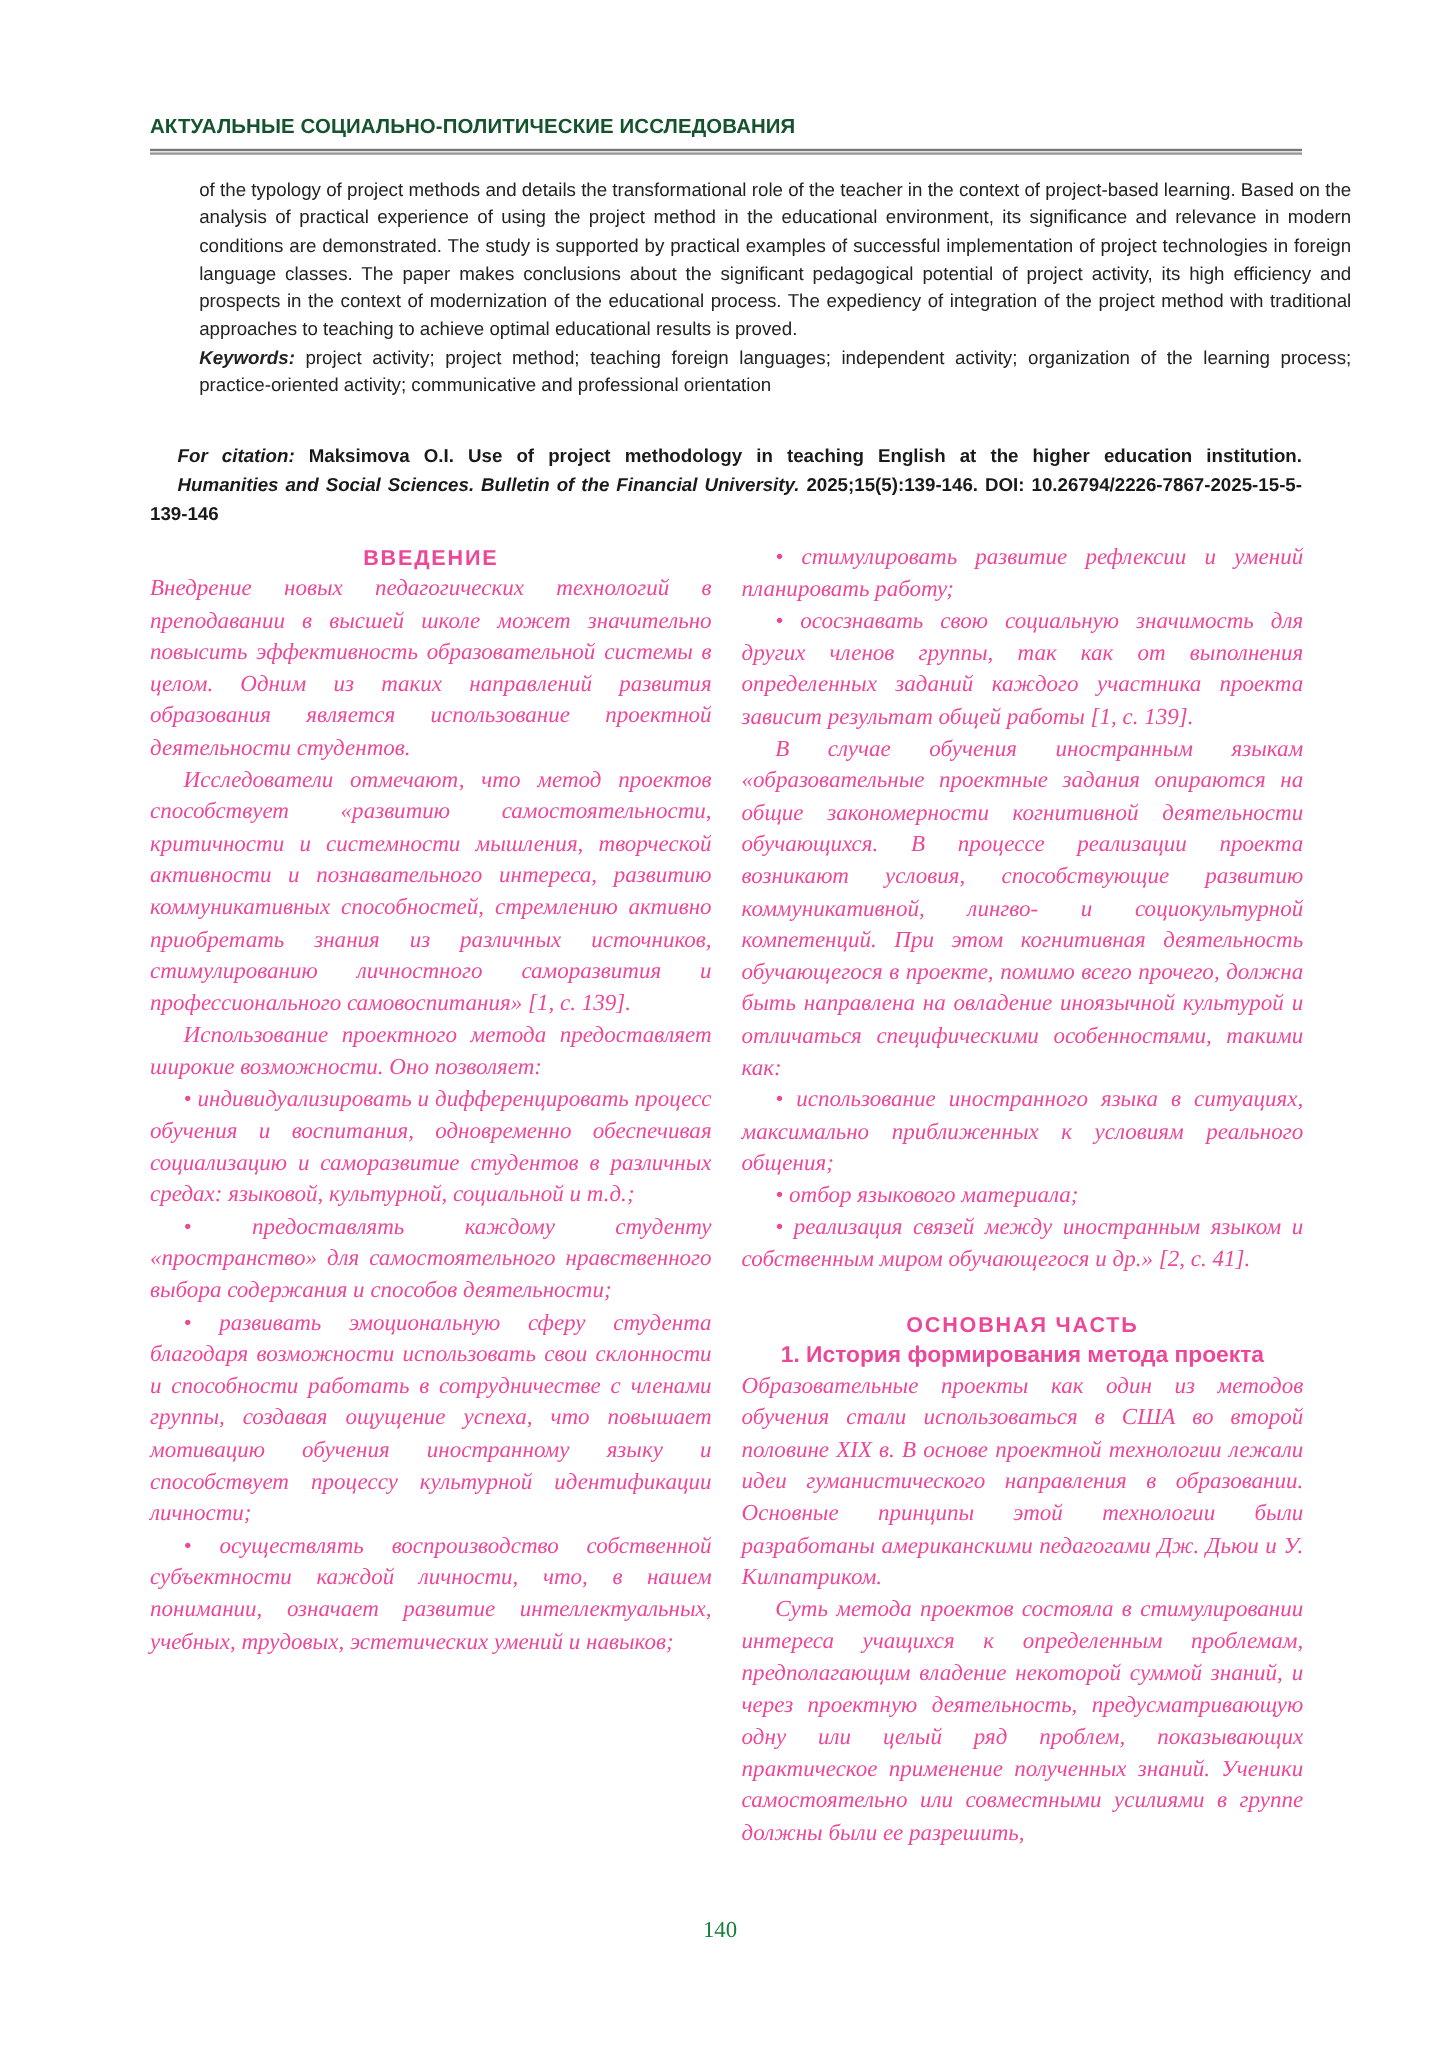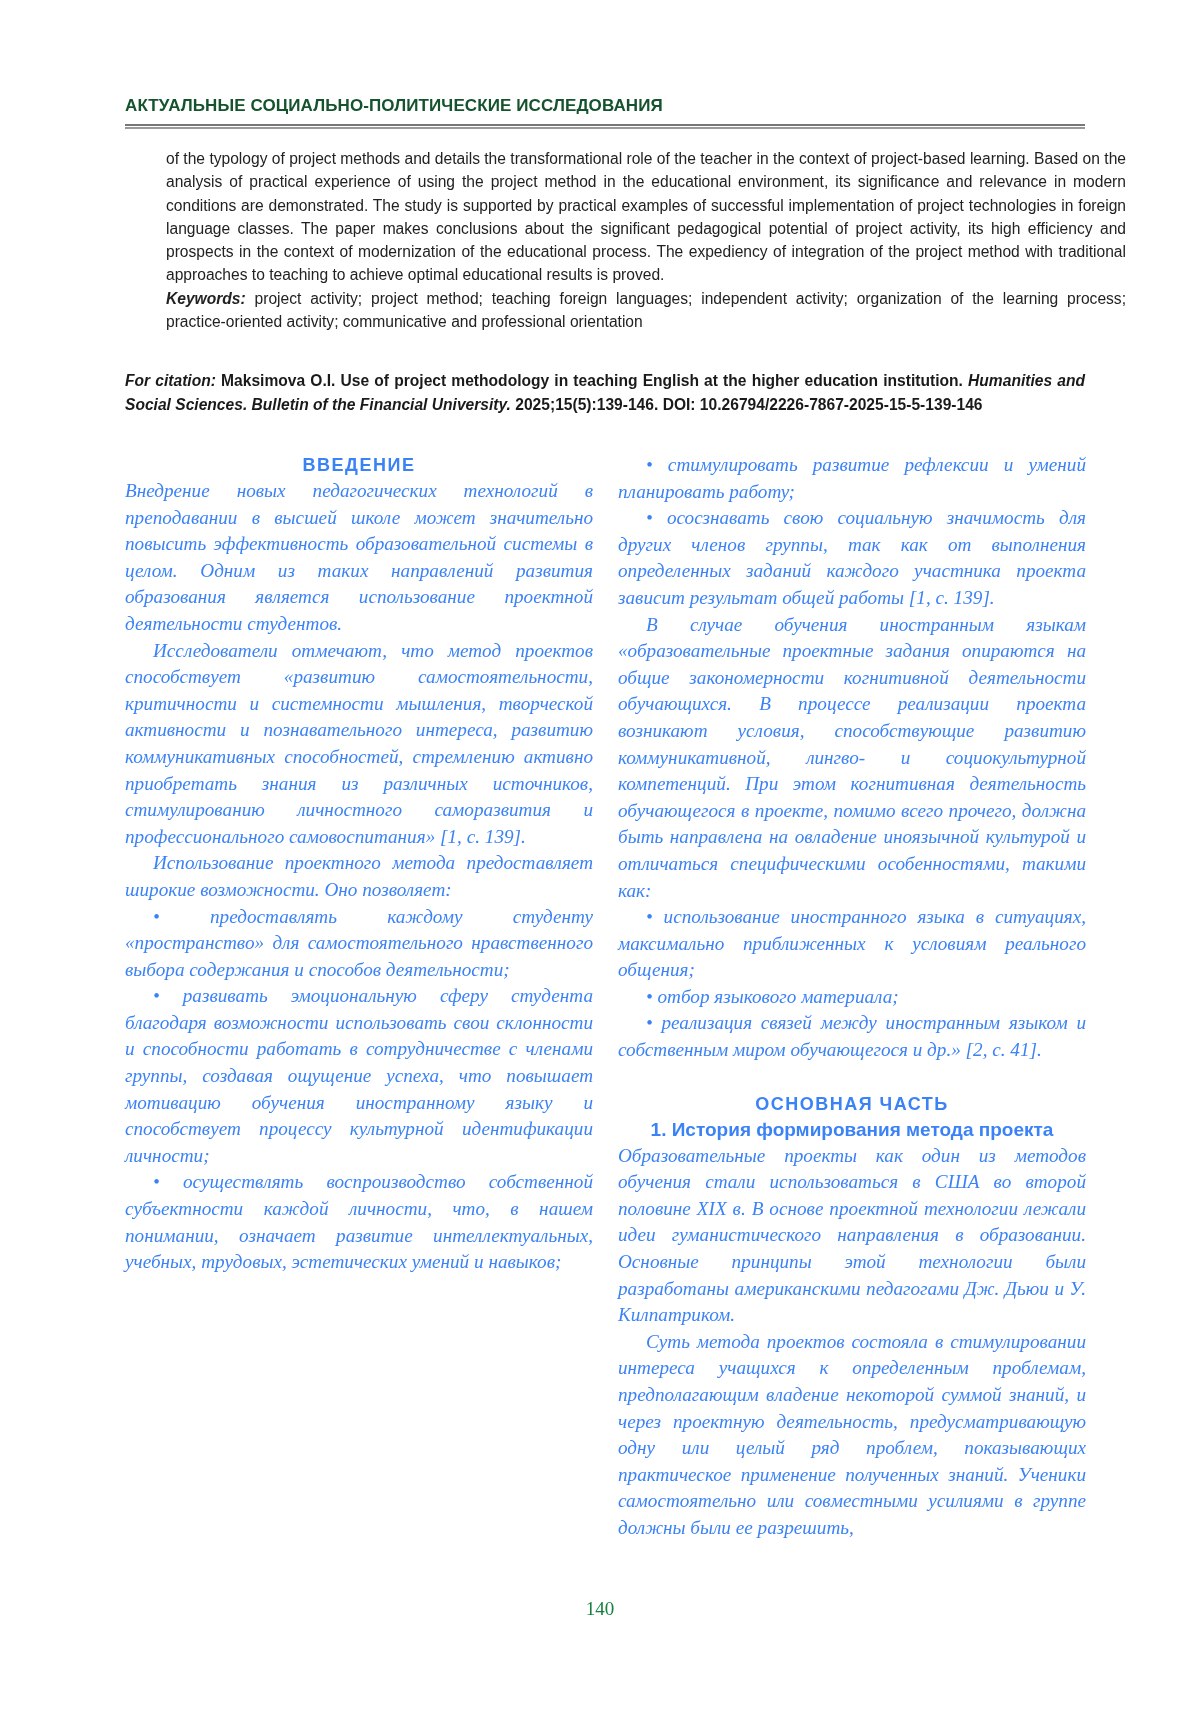--- a/index.html
+++ b/index.html
@@ -18,25 +18,25 @@
     font-family: "Liberation Sans", sans-serif; font-size: 15.6px; line-height: 23.3px;
     text-align: justify; color: #222; margin-left: 41px;
   }
   .abstract p { margin: 0; }
   .kw-label { font-weight: bold; font-style: italic; }
   .citation {
     position: absolute; left: 125px; top: 369px; width: 960px;
     font-family: "Liberation Sans", sans-serif; font-size: 15.6px; line-height: 24px;
     text-align: justify; font-weight: bold; color: #1a1a1a;
   }
-  .citation .it { font-style: italic; }
+  .citation .it { font-style: italic; margin-left: 23px; }
   .col {
     position: absolute; top: 452px; width: 468px;
     font-family: "Liberation Serif", serif; font-size: 19.2px; line-height: 26.6px;
-    color: #3b82f6; text-align: justify;
+    color: #ec4899; text-align: justify;
   }
   .col-left { left: 125px; }
   .col-right { left: 618px; top: 452px; }
   .col p { margin: 0; font-style: italic; }
   .col .ind { text-indent: 28px; }
   .sec-title {
     font-family: "Liberation Sans", sans-serif; font-weight: bold; font-size: 18px;
     letter-spacing: 1.5px; text-align: center; line-height: 26px; margin: 0;
   }
   .sub-title {
@@ -60,20 +60,21 @@
   <p><span class="kw-label">Keywords:</span><span> project activity; project method; teaching foreign languages; independent activity; organization of the learning process; practice-oriented activity; communicative and professional orientation</span></p>
 </div>
 
 <div class="citation"><span class="it">For citation:</span><span> Maksimova O.I. Use of project methodology in teaching English at the higher education institution. </span><span class="it">Humanities and Social Sciences. Bulletin of the Financial University.</span><span> 2025;15(5):139-146. DOI: 10.26794/2226-7867-2025-15-5-139-146</span></div>
 
 <div class="col col-left">
   <h2 class="sec-title">ВВЕДЕНИЕ</h2>
   <p>Внедрение новых педагогических технологий в преподавании в высшей школе может значительно повысить эффективность образовательной системы в целом. Одним из таких направлений развития образования является использование проектной деятельности студентов.</p>
   <p class="ind">Исследователи отмечают, что метод проектов способствует «развитию самостоятельности, критичности и системности мышления, творческой активности и познавательного интереса, развитию коммуникативных способностей, стремлению активно приобретать знания из различных источников, стимулированию личностного саморазвития и профессионального самовоспитания» [1, с. 139].</p>
   <p class="ind">Использование проектного метода предоставляет широкие возможности. Оно позволяет:</p>
+  <p class="ind">• индивидуализировать и дифференцировать процесс обучения и воспитания, одновременно обеспечивая социализацию и саморазвитие студентов в различных средах: языковой, культурной, социальной и т.д.;</p>
   <p class="ind">• предоставлять каждому студенту «пространство» для самостоятельного нравственного выбора содержания и способов деятельности;</p>
   <p class="ind">• развивать эмоциональную сферу студента благодаря возможности использовать свои склонности и способности работать в сотрудничестве с членами группы, создавая ощущение успеха, что повышает мотивацию обучения иностранному языку и способствует процессу культурной идентификации личности;</p>
   <p class="ind">• осуществлять воспроизводство собственной субъектности каждой личности, что, в нашем понимании, означает развитие интеллектуальных, учебных, трудовых, эстетических умений и навыков;</p>
 </div>
 
 <div class="col col-right">
   <p class="ind">• стимулировать развитие рефлексии и умений планировать работу;</p>
   <p class="ind">• ососзнавать свою социальную значимость для других членов группы, так как от выполнения определенных заданий каждого участника проекта зависит результат общей работы [1, с. 139].</p>
   <p class="ind">В случае обучения иностранным языкам «образовательные проектные задания опираются на общие закономерности когнитивной деятельности обучающихся. В процессе реализации проекта возникают условия, способствующие развитию коммуникативной, лингво- и социокультурной компетенций. При этом когнитивная деятельность обучающегося в проекте, помимо всего прочего, должна быть направлена на овладение иноязычной культурой и отличаться специфическими особенностями, такими как:</p>
   <p class="ind">• использование иностранного языка в ситуациях, максимально приближенных к условиям реального общения;</p>

